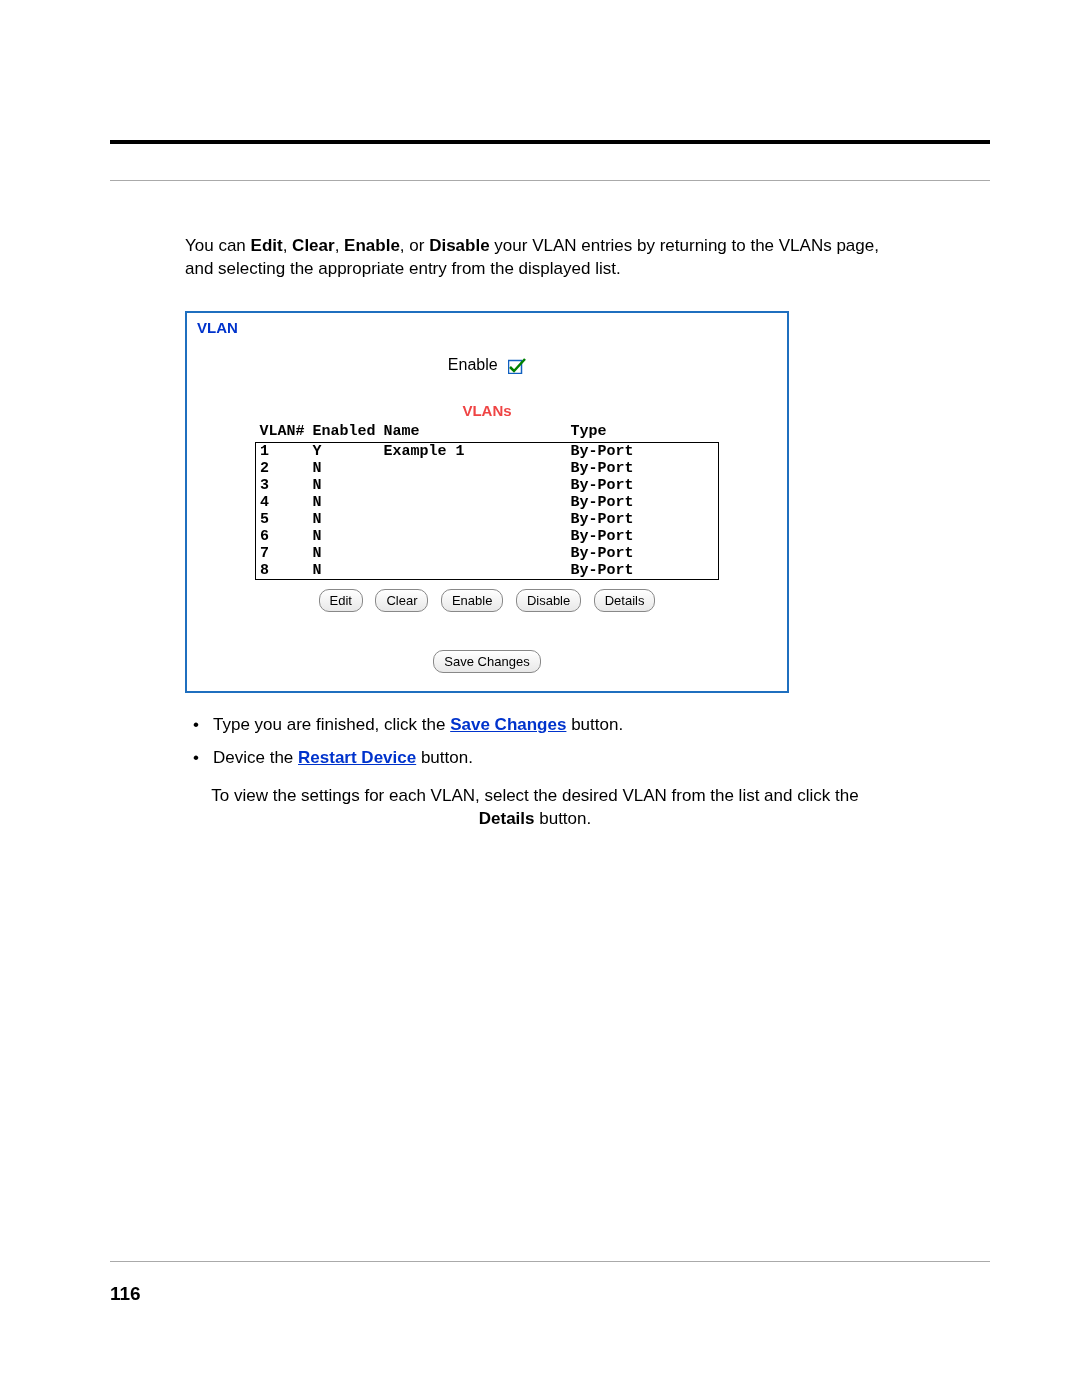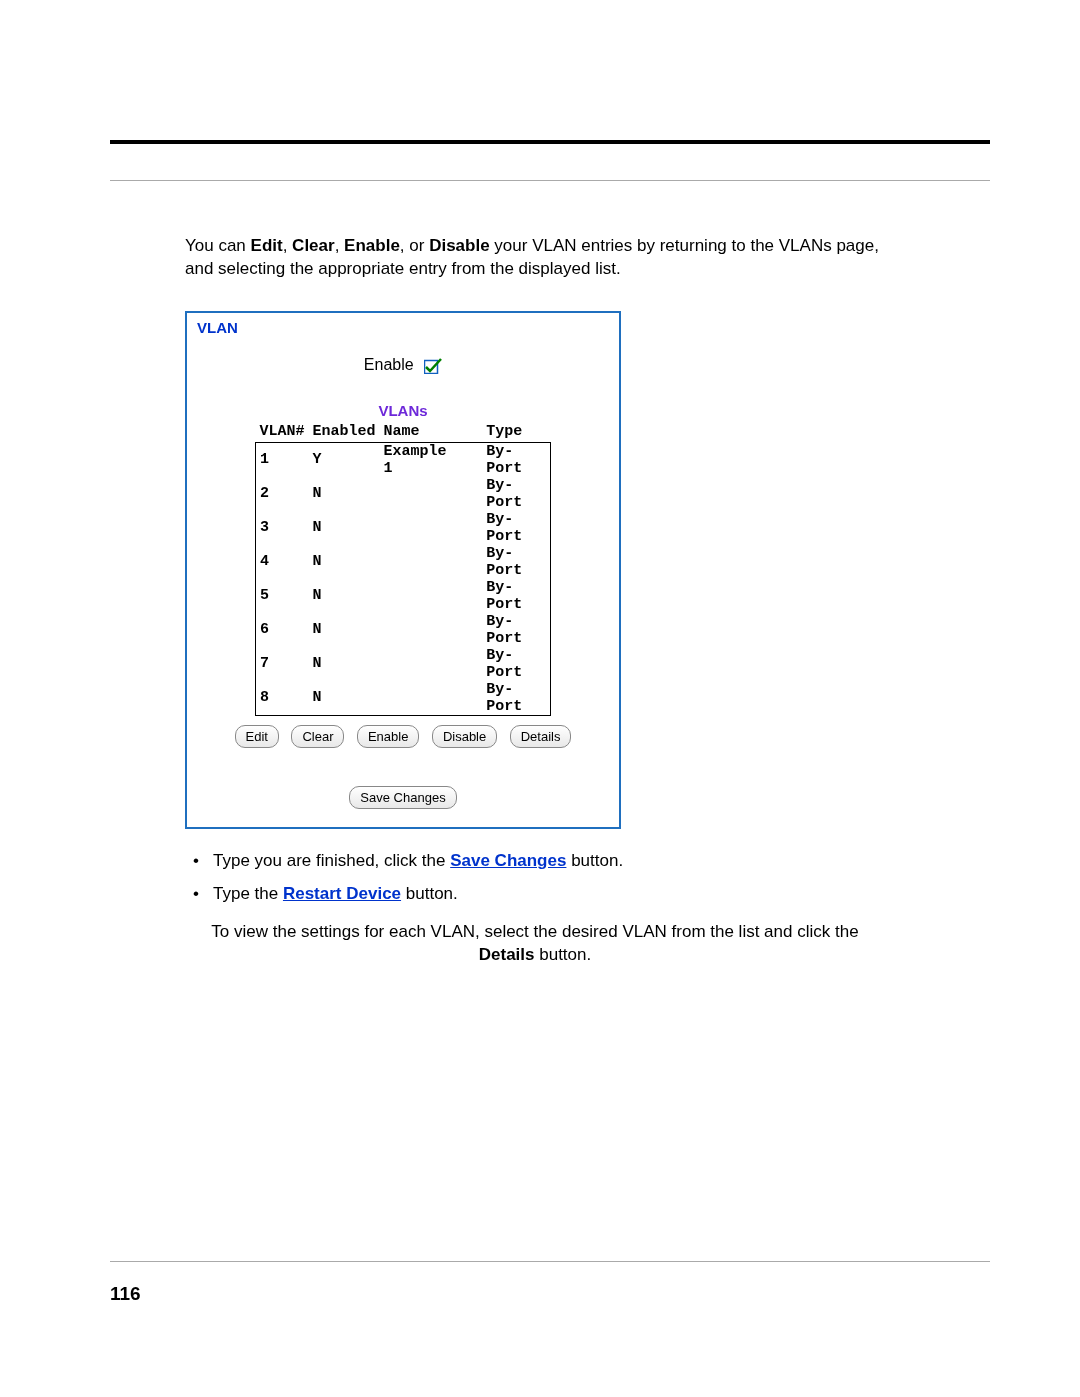--- a/index.html
+++ b/index.html
@@ -40,21 +40,21 @@
   .para {
     font-size: 17px;
     line-height: 1.35;
   }
   .bold { font-weight: bold; }
 
   
   .vlan-panel {
     margin-top: 30px;
     border: 2px solid #1f6fbf;
-    width: 436px;
+    width: 604px;
     padding: 6px 10px 18px 10px;
     box-sizing: border-box;
     font-family: Verdana, Arial, sans-serif;
   }
   .vlan-title {
     color: #0033cc;
     font-weight: bold;
     font-size: 15px;
     font-family: Verdana, Arial, sans-serif;
     margin-bottom: 20px;
@@ -67,21 +67,21 @@
   .enable-row .checkbox {
     display: inline-block;
     vertical-align: middle;
     margin-left: 6px;
   }
   .checkbox svg {
     display: block;
   }
   .vlans-sub {
     text-align: center;
-    color: #6d28d9;
+    color: #ef4444;
     font-weight: bold;
     font-size: 15px;
     margin-bottom: 4px;
   }
   .tbl-wrap {
     padding: 0 58px;
   }
   .vlan-table {
     width: 100%;
     border-collapse: collapse;
@@ -278,21 +278,21 @@
       <div class="btn-row-2">
         <span class="ui-btn">Save Changes</span>
       </div>
     </div>
 
     <div class="bullets">
       <div class="bullet-item">
         <span>Type you are finished, click the </span><span class="link-bold">Save Changes</span><span> button.</span>
       </div>
       <div class="bullet-item">
-        <span>Type the </span><span class="link-bold">Restart Device</span><span> button.</span>
+        <span>Device the </span><span class="link-bold">Restart Device</span><span> button.</span>
       </div>
     </div>
 
     <div class="para" style="margin-top:14px;text-align:center;">
       <span>To view the settings for each VLAN, select the desired VLAN from the list and click the </span><span class="bold">Details</span><span> button.</span>
     </div>
 
   </div>
 
   <div class="footer-rule"></div>

